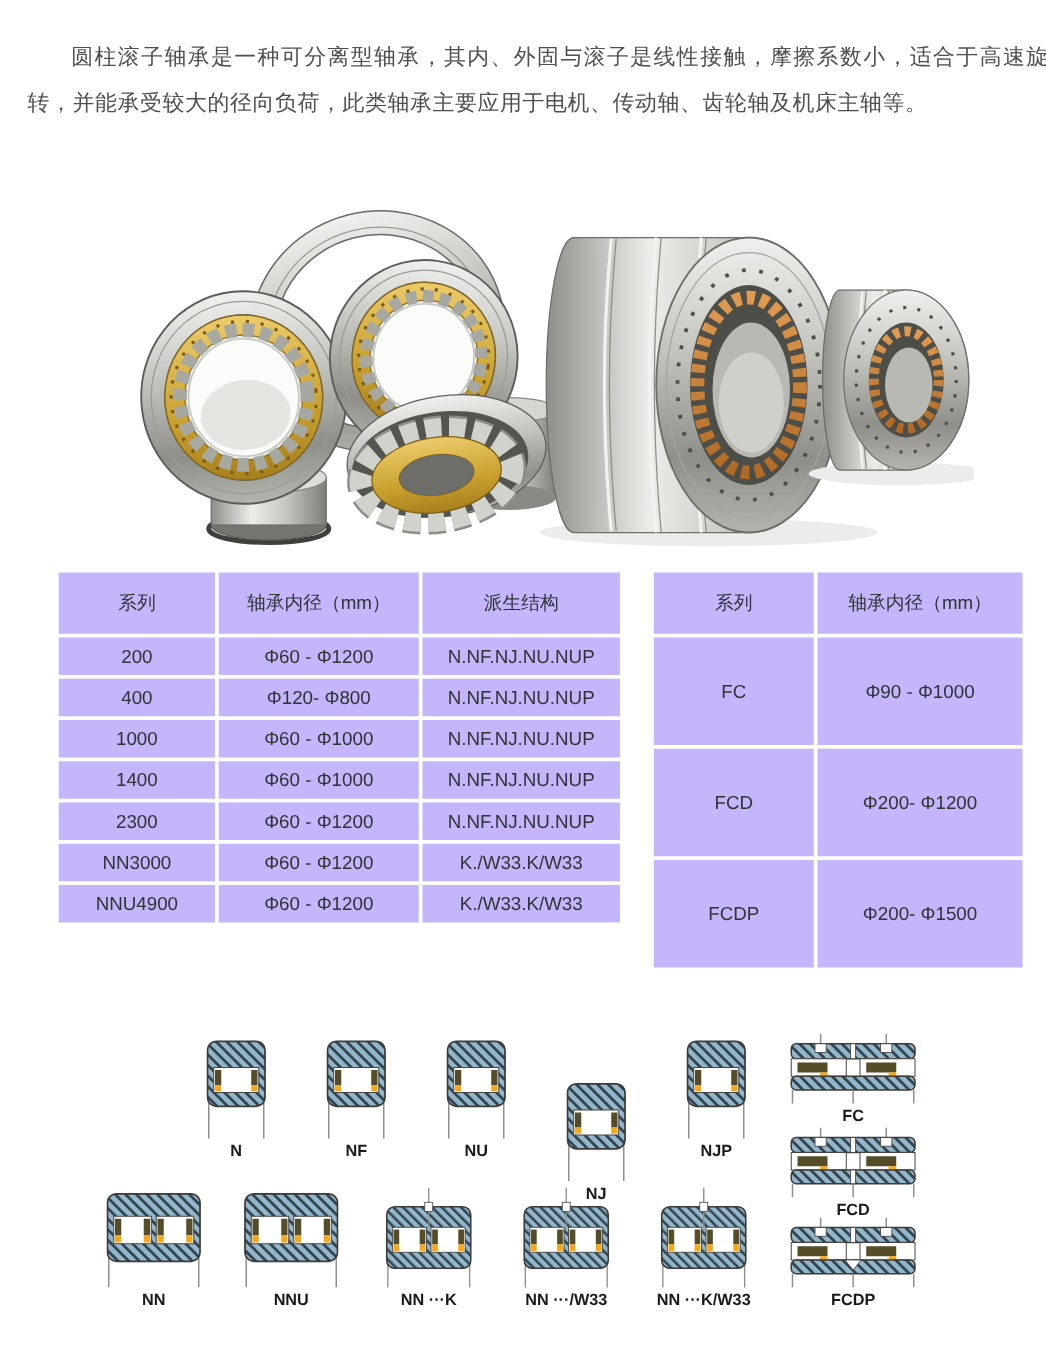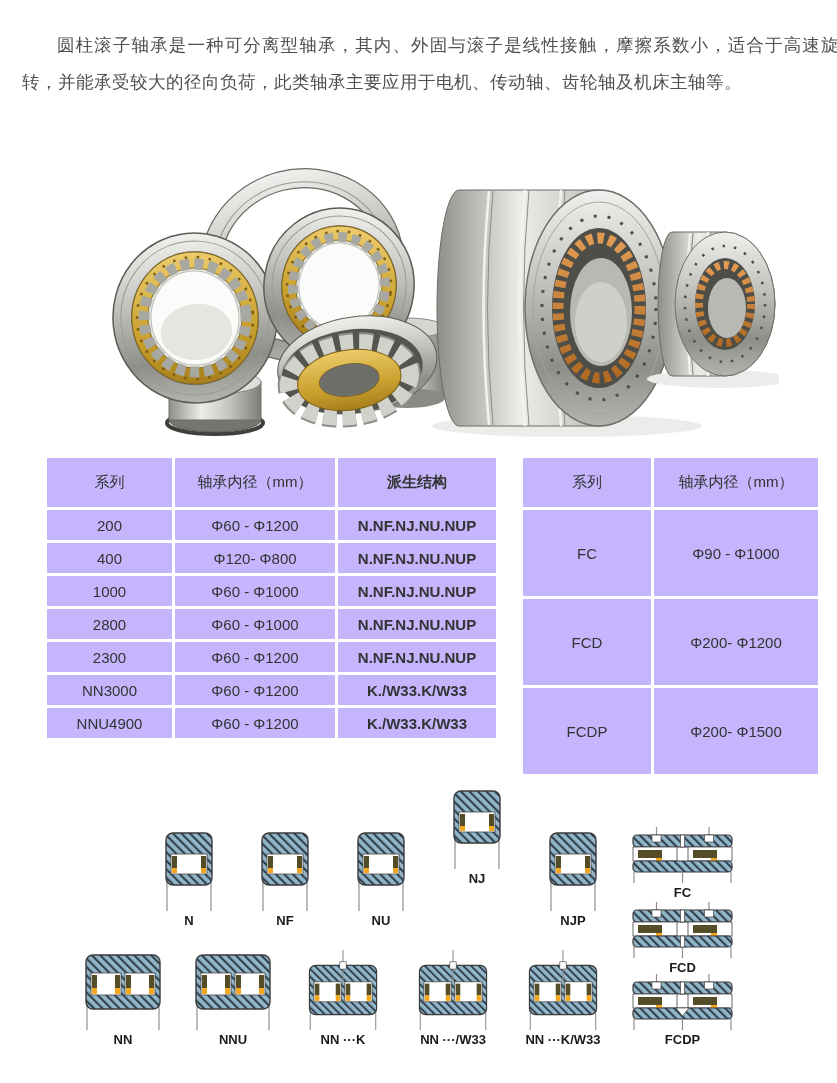--- a/index.html
+++ b/index.html
@@ -14,21 +14,21 @@
   
   .photo{position:absolute;top:160px;left:95px;width:672px;height:282px;}
 
   
   table.tbl{position:absolute;top:455px;border-collapse:separate;border-spacing:3px;}
   table.tbl th,table.tbl td{background:#c4b5fd;color:#333;font-weight:normal;
         font-size:15px;text-align:center;padding:0;}
   table.tbl th{height:49px;font-size:15px;}
   .tbl-left{left:32px;}
   .tbl-left td{height:30px;}
-  .tbl-left .c1{width:125px;} .tbl-left .c2{width:160px;} .tbl-left .c3{width:158px;font-weight:bold;}
+  .tbl-left .c1{width:125px;} .tbl-left .c2{width:160px;} .tbl-left .c3{width:158px;}
   .tbl-right{left:508px;}
   .tbl-right td{height:86px;}
   .tbl-right .c1{width:128px;} .tbl-right .c2{width:164px;}
 
   
   .diagrams{position:absolute;top:0;left:0;width:837px;height:1083px;pointer-events:none;}
   .diag{position:absolute;display:flex;flex-direction:column;align-items:center;}
   .dlabel{margin-top:2px;font-size:13px;font-weight:bold;color:#1a1a1a;white-space:nowrap;}
   .defs-svg{position:absolute;width:0;height:0;}
 </style>
@@ -165,21 +165,21 @@
         <td class="c1">400</td>
         <td class="c2">Φ120- Φ800</td>
         <td class="c3">N.NF.NJ.NU.NUP</td>
       </tr>
       <tr>
         <td class="c1">1000</td>
         <td class="c2">Φ60 - Φ1000</td>
         <td class="c3">N.NF.NJ.NU.NUP</td>
       </tr>
       <tr>
-        <td class="c1">2800</td>
+        <td class="c1">1400</td>
         <td class="c2">Φ60 - Φ1000</td>
         <td class="c3">N.NF.NJ.NU.NUP</td>
       </tr>
       <tr>
         <td class="c1">2300</td>
         <td class="c2">Φ60 - Φ1200</td>
         <td class="c3">N.NF.NJ.NU.NUP</td>
       </tr>
       <tr>
         <td class="c1">NN3000</td>
@@ -285,21 +285,21 @@
           <use href="#sym-single"></use>
         </svg>
       <div class="dlabel">NF</div>
     </div>
     <div class="diag" style="left:345px;top:827px;align-items:center;">
       <svg width="48" height="84">
           <use href="#sym-single"></use>
         </svg>
       <div class="dlabel">NU</div>
     </div>
-    <div class="diag" style="left:441px;top:785px;">
+    <div class="diag" style="left:441px;top:861px;">
       <svg width="48" height="84">
           <use href="#sym-single"></use>
         </svg>
       <div class="dlabel">NJ</div>
     </div>
     <div class="diag" style="left:537px;top:827px;align-items:center;">
       <svg width="48" height="84">
           <use href="#sym-single"></use>
         </svg>
       <div class="dlabel">NJP</div>

